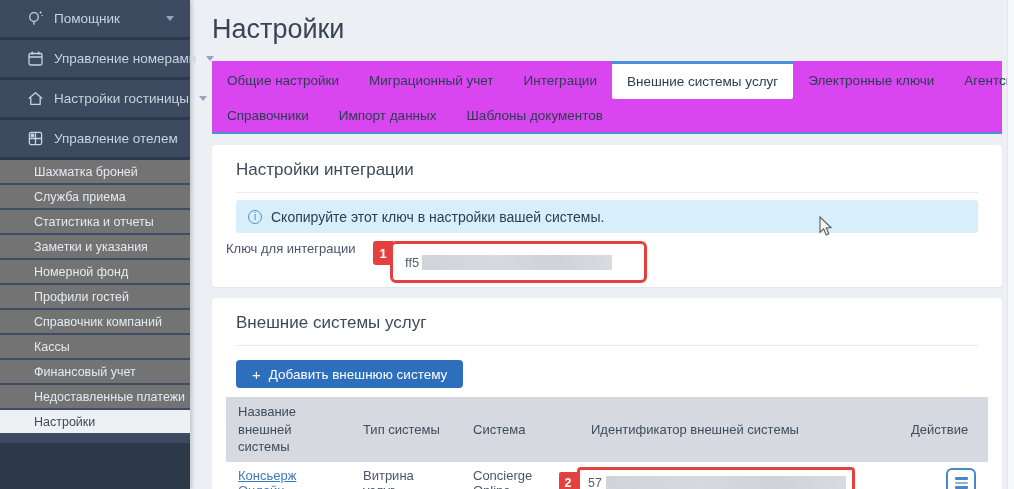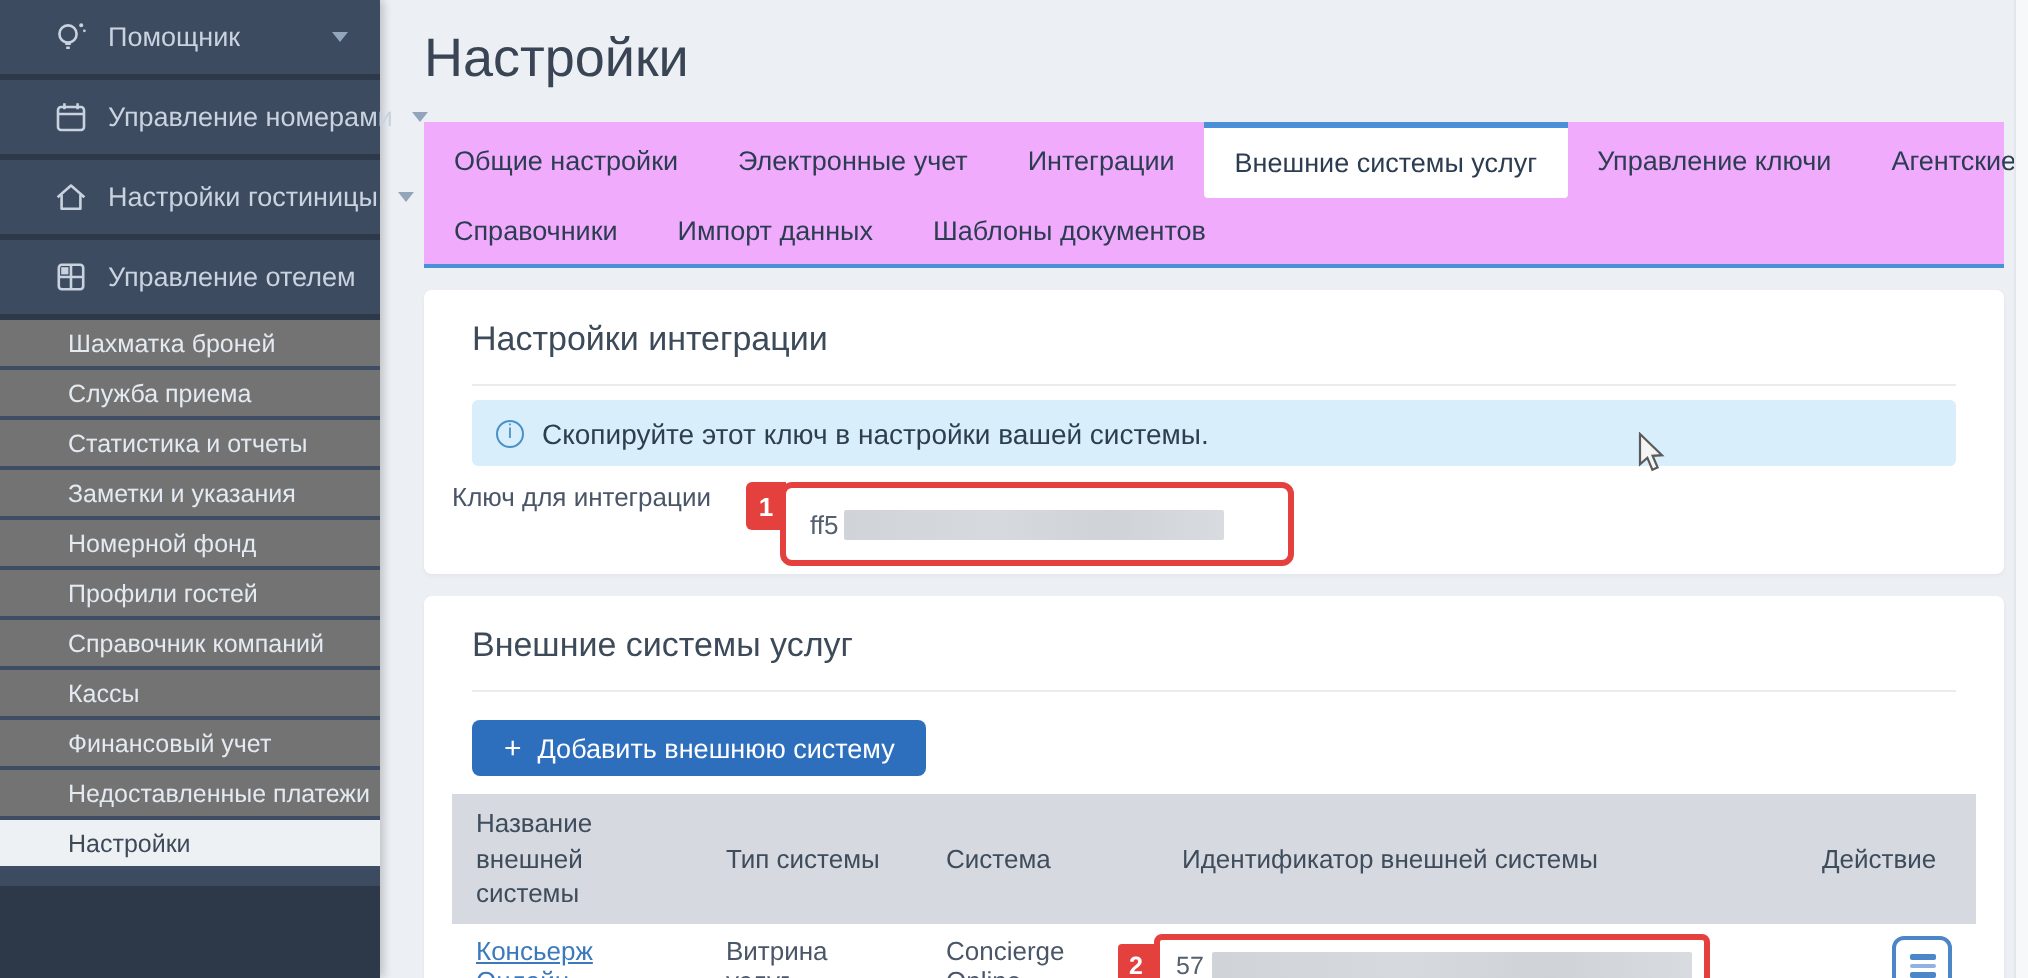--- a/index.html
+++ b/index.html
@@ -14,21 +14,21 @@
   .chev { width:0; height:0; border-left:4px solid transparent; border-right:4px solid transparent; border-top:5px solid #93a5bb; margin-left:auto; margin-right:4px; }
   .icon-svg { flex:0 0 auto; display:block; }
   .side-sub { height:25px; background:#737373; border-bottom:2px solid #3e4d63; display:flex; align-items:center; padding-left:34px; color:#e4eaf1; font-size:12.5px; cursor:pointer; white-space:nowrap; }
   .side-sub.active { background:#eef1f4; color:#3e4a58; }
   .side-stub { height:8px; background:#3d4b60; }
 
   
   .main { position:absolute; left:190px; top:0; width:824px; height:489px; background:#eceff3; }
   .page-title { margin:14px 0 0 22px; font-size:27px; font-weight:400; color:#394554; }
 
-  .tabbar { margin:16px 0 0 22px; width:790px; background:#f0abfc; border-bottom:2px solid #4a90d9; }
+  .tabbar { margin:16px 0 0 22px; width:790px; background:#d946ef; border-bottom:2px solid #4a90d9; }
   .tabrow { display:flex; }
   .tabrow1 .tab { height:38px; }
   .tabrow2 .tab { height:33px; }
   .tab { display:flex; align-items:center; padding:0 15px; font-size:13.5px; color:#2c3d52; cursor:pointer; white-space:nowrap; }
   .tab.active { background:#fff; border-top:3px solid #4a90d9; border-radius:0 0 2px 2px; }
 
   .card { margin:11px 0 0 22px; width:790px; background:#fff; border-radius:4px; box-shadow:0 1px 2px rgba(60,70,90,.06); }
   .card-1 { height:142px; }
   .card-2 { height:200px; }
   .card h2 { padding:15px 24px 0; font-size:17px; font-weight:400; color:#3d4a5a; }
@@ -158,24 +158,24 @@
     <div class="side-stub"></div>
   </nav>
 
   <div class="main">
 
     <h1 class="page-title">Настройки</h1>
 
     <div class="tabbar">
       <div class="tabrow tabrow1">
         <div class="tab">Общие настройки</div>
-        <div class="tab">Электронные учет</div>
+        <div class="tab">Миграционный учет</div>
         <div class="tab">Интеграции</div>
         <div class="tab active">Внешние системы услуг</div>
-        <div class="tab">Управление ключи</div>
+        <div class="tab">Электронные ключи</div>
         <div class="tab">Агентские услуги</div>
       </div>
       <div class="tabrow tabrow2">
         <div class="tab">Справочники</div>
         <div class="tab">Импорт данных</div>
         <div class="tab">Шаблоны документов</div>
       </div>
     </div>
 
     <section class="card card-1">

